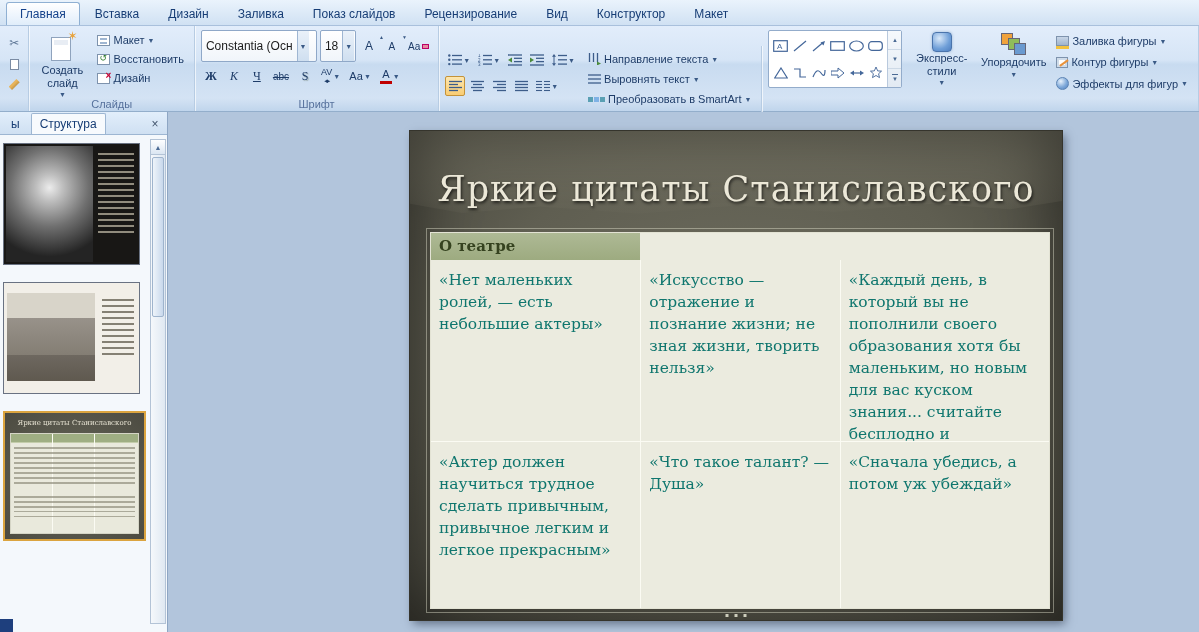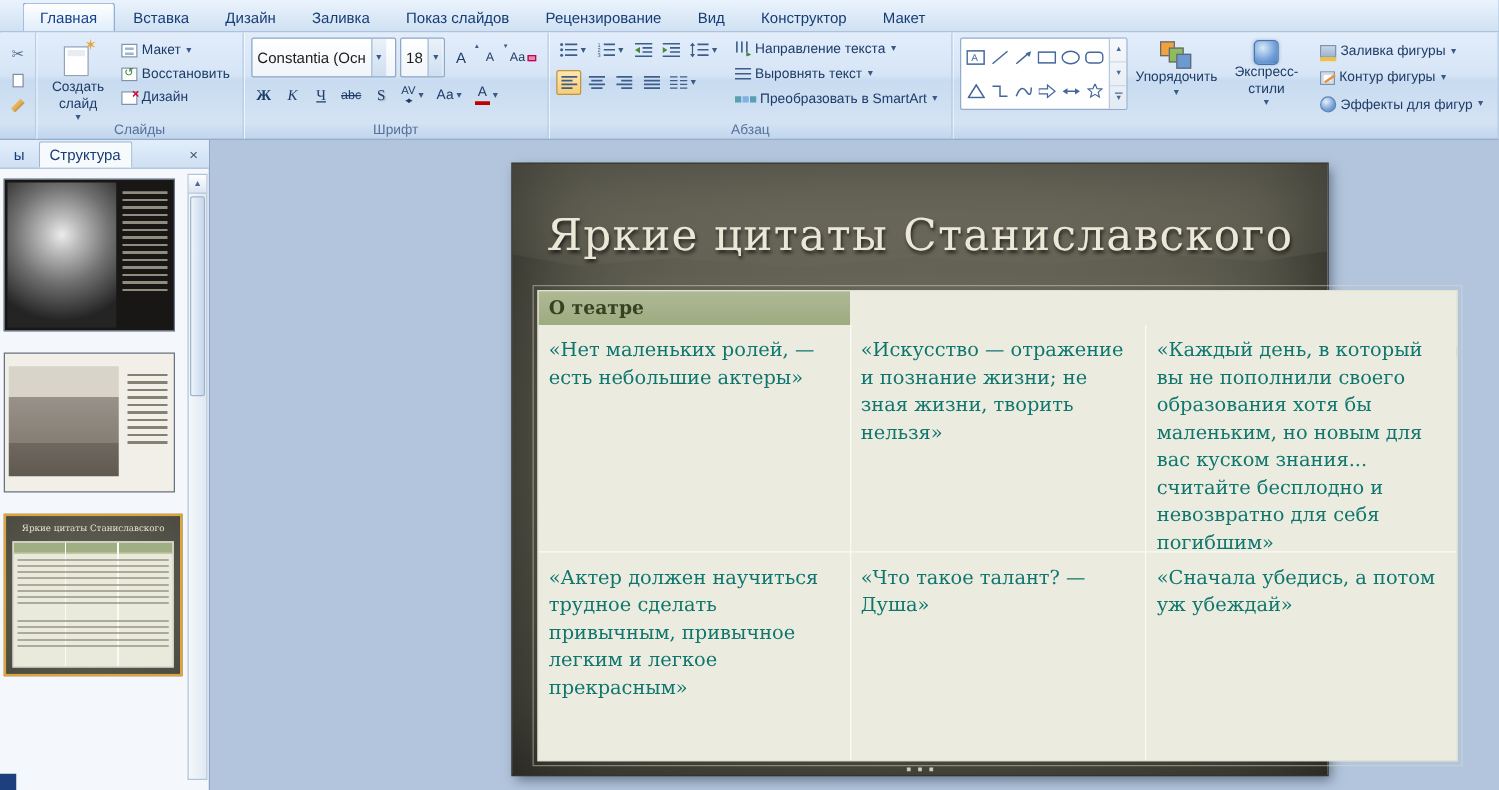--- a/index.html
+++ b/index.html
@@ -9,21 +9,21 @@
     font-family:"Liberation Sans", sans-serif; background:#b3c6dd;
     -webkit-user-select:none; user-select:none;
   }
   button { font-family:inherit; background:none; border:none; padding:0; margin:0; cursor:default; }
 
   
   .tabrow {
     position:absolute; left:0; top:0; width:100%; height:26px;
     background:linear-gradient(#eaf3fc,#d0e1f3);
     border-bottom:1px solid #a9c0dc;
-    display:flex; align-items:flex-end; padding-left:18px; gap:1px;
+    display:flex; align-items:flex-end; padding-left:6px; gap:1px;
   }
   .tab {
     font-size:12px; color:#173d75; padding:4px 13px 4px;
     border:1px solid transparent; border-bottom:none; border-radius:3px 3px 0 0;
     white-space:nowrap;
   }
   .tab.active {
     background:linear-gradient(#ffffff,#eef5fd 55%,#e0edfa);
     border-color:#8fb0d3; color:#15428b;
   }
@@ -103,21 +103,21 @@
   .g-shadow { font-family:"Liberation Serif",serif; text-shadow:1px 1px 1px #9aa; }
   .g-spacing { font-size:9px; display:flex; flex-direction:column; line-height:1; align-items:center; }
   .g-spacing .sp-arr { font-size:7px; letter-spacing:-1px; }
   .szwrap { position:relative; font-size:12px; }
   .szarr { position:absolute; top:-3px; right:-6px; font-size:5px; color:#3a5a86; }
   .colorA { display:flex; flex-direction:column; align-items:center; line-height:1; font-size:11px; }
   .colorbar { width:12px; height:3px; background:#c00000; margin-top:1px; }
   .eraser { display:inline-block; width:7px; height:5px; background:#e88aa0; border:1px solid #b06; margin-left:1px; }
 
   
-  .pargroup { gap:6px; }
+  .pargroup { gap:6px;margin-top:20px; }
   .pcol-left { display:flex; flex-direction:column; gap:6px; }
   .prow { display:flex; align-items:center; gap:2px; }
   .toolbtn {
     height:20px; min-width:20px; display:inline-flex; align-items:center; justify-content:center; gap:1px;
     border:1px solid transparent; border-radius:2px; padding:0 2px;
   }
   .toolbtn.active { background:linear-gradient(#fde7af,#f9cd74); border-color:#c49339; }
   .pstack { display:flex; flex-direction:column; gap:4px; margin-top:1px; }
   .pstack .btn { justify-content:flex-start; }
   .sa-icon { display:inline-flex; gap:1px; }
@@ -200,21 +200,21 @@
   .slide { position:absolute; left:242px; top:19px; width:652px; height:489px;
     background:radial-gradient(ellipse at 50% 45%, #6e6d5f 0%, #605f52 55%, #44433a 100%);
     box-shadow:0 0 0 1px #35342c, 3px 4px 9px rgba(35,45,65,.55); }
   .paper-top { position:absolute; top:0; left:0; right:0; height:92px; opacity:.5; pointer-events:none;
     background:linear-gradient(#8f8d7a, #6c6a5c 75%, rgba(108,106,92,0));
     clip-path:polygon(0 0,100% 0,100% 76%,92% 85%,80% 79%,65% 88%,50% 81%,35% 90%,20% 82%,8% 89%,0 79%); }
   .vignette { position:absolute; inset:0; box-shadow:inset 0 0 75px rgba(0,0,0,.5); pointer-events:none; }
   .slide-title { position:absolute; top:38px; left:0; right:0; text-align:center;
     font-family:"DejaVu Serif",serif; font-size:35px; color:#ece8d8; letter-spacing:1px;
     text-shadow:1px 2px 3px rgba(0,0,0,.65); white-space:nowrap; }
-  .slide-table { position:absolute; left:20px; top:101px; width:736px; height:377px;
+  .slide-table { position:absolute; left:20px; top:101px; width:620px; height:377px;
     border:1px solid #e3e3d4; outline:1px solid rgba(225,225,205,.45); outline-offset:3px;
     display:grid; grid-template-columns:210fr 200fr 210fr; grid-template-rows:27px 181px 1fr;
     background:#ebebdf; }
   .hcell { background:linear-gradient(#aeb995,#9dab80); font-family:"DejaVu Serif",serif; font-weight:bold;
     font-size:15px; color:#35421f; padding:4px 8px; }
   .hcell.c2, .hcell.c3 { border-left:1px solid #c2cca8;margin-top:44px; }
   .bcell { font-family:"DejaVu Serif",serif; font-size:15.5px; color:#0f766e; line-height:1.42;
     padding:9px 10px 6px 8px; background:#ebebdf; }
   .bcell.c2, .bcell.c3 { border-left:1px solid #fbfbf3; }
   .bcell.r2 { border-top:1px solid #fbfbf3; }
@@ -544,31 +544,31 @@
         </div>
         <div class="gscroll">
           <span>▲</span>
           <span>▼</span>
           <span class="more">
               <i>▼</i>
             </span>
         </div>
       </div>
       <button class="bigbtn">
+        <span class="qs-icon"></span>
+        <span>Экспресс-стили</span>
+        <span class="caret">▼</span>
+      </button>
+      <button class="bigbtn">
         <span class="arr-icon">
             <i class="sq1"></i>
             <i class="sq2"></i>
             <i class="sq3"></i>
           </span>
         <span>Упорядочить</span>
-        <span class="caret">▼</span>
-      </button>
-      <button class="bigbtn">
-        <span class="qs-icon"></span>
-        <span>Экспресс-стили</span>
         <span class="caret">▼</span>
       </button>
       <div class="dstack">
         <button class="btn">
           <span class="ic-fill"></span>
           <span>Заливка фигуры</span>
           <span class="caret">▼</span>
         </button>
         <button class="btn">
           <span class="ic-outline"></span>

